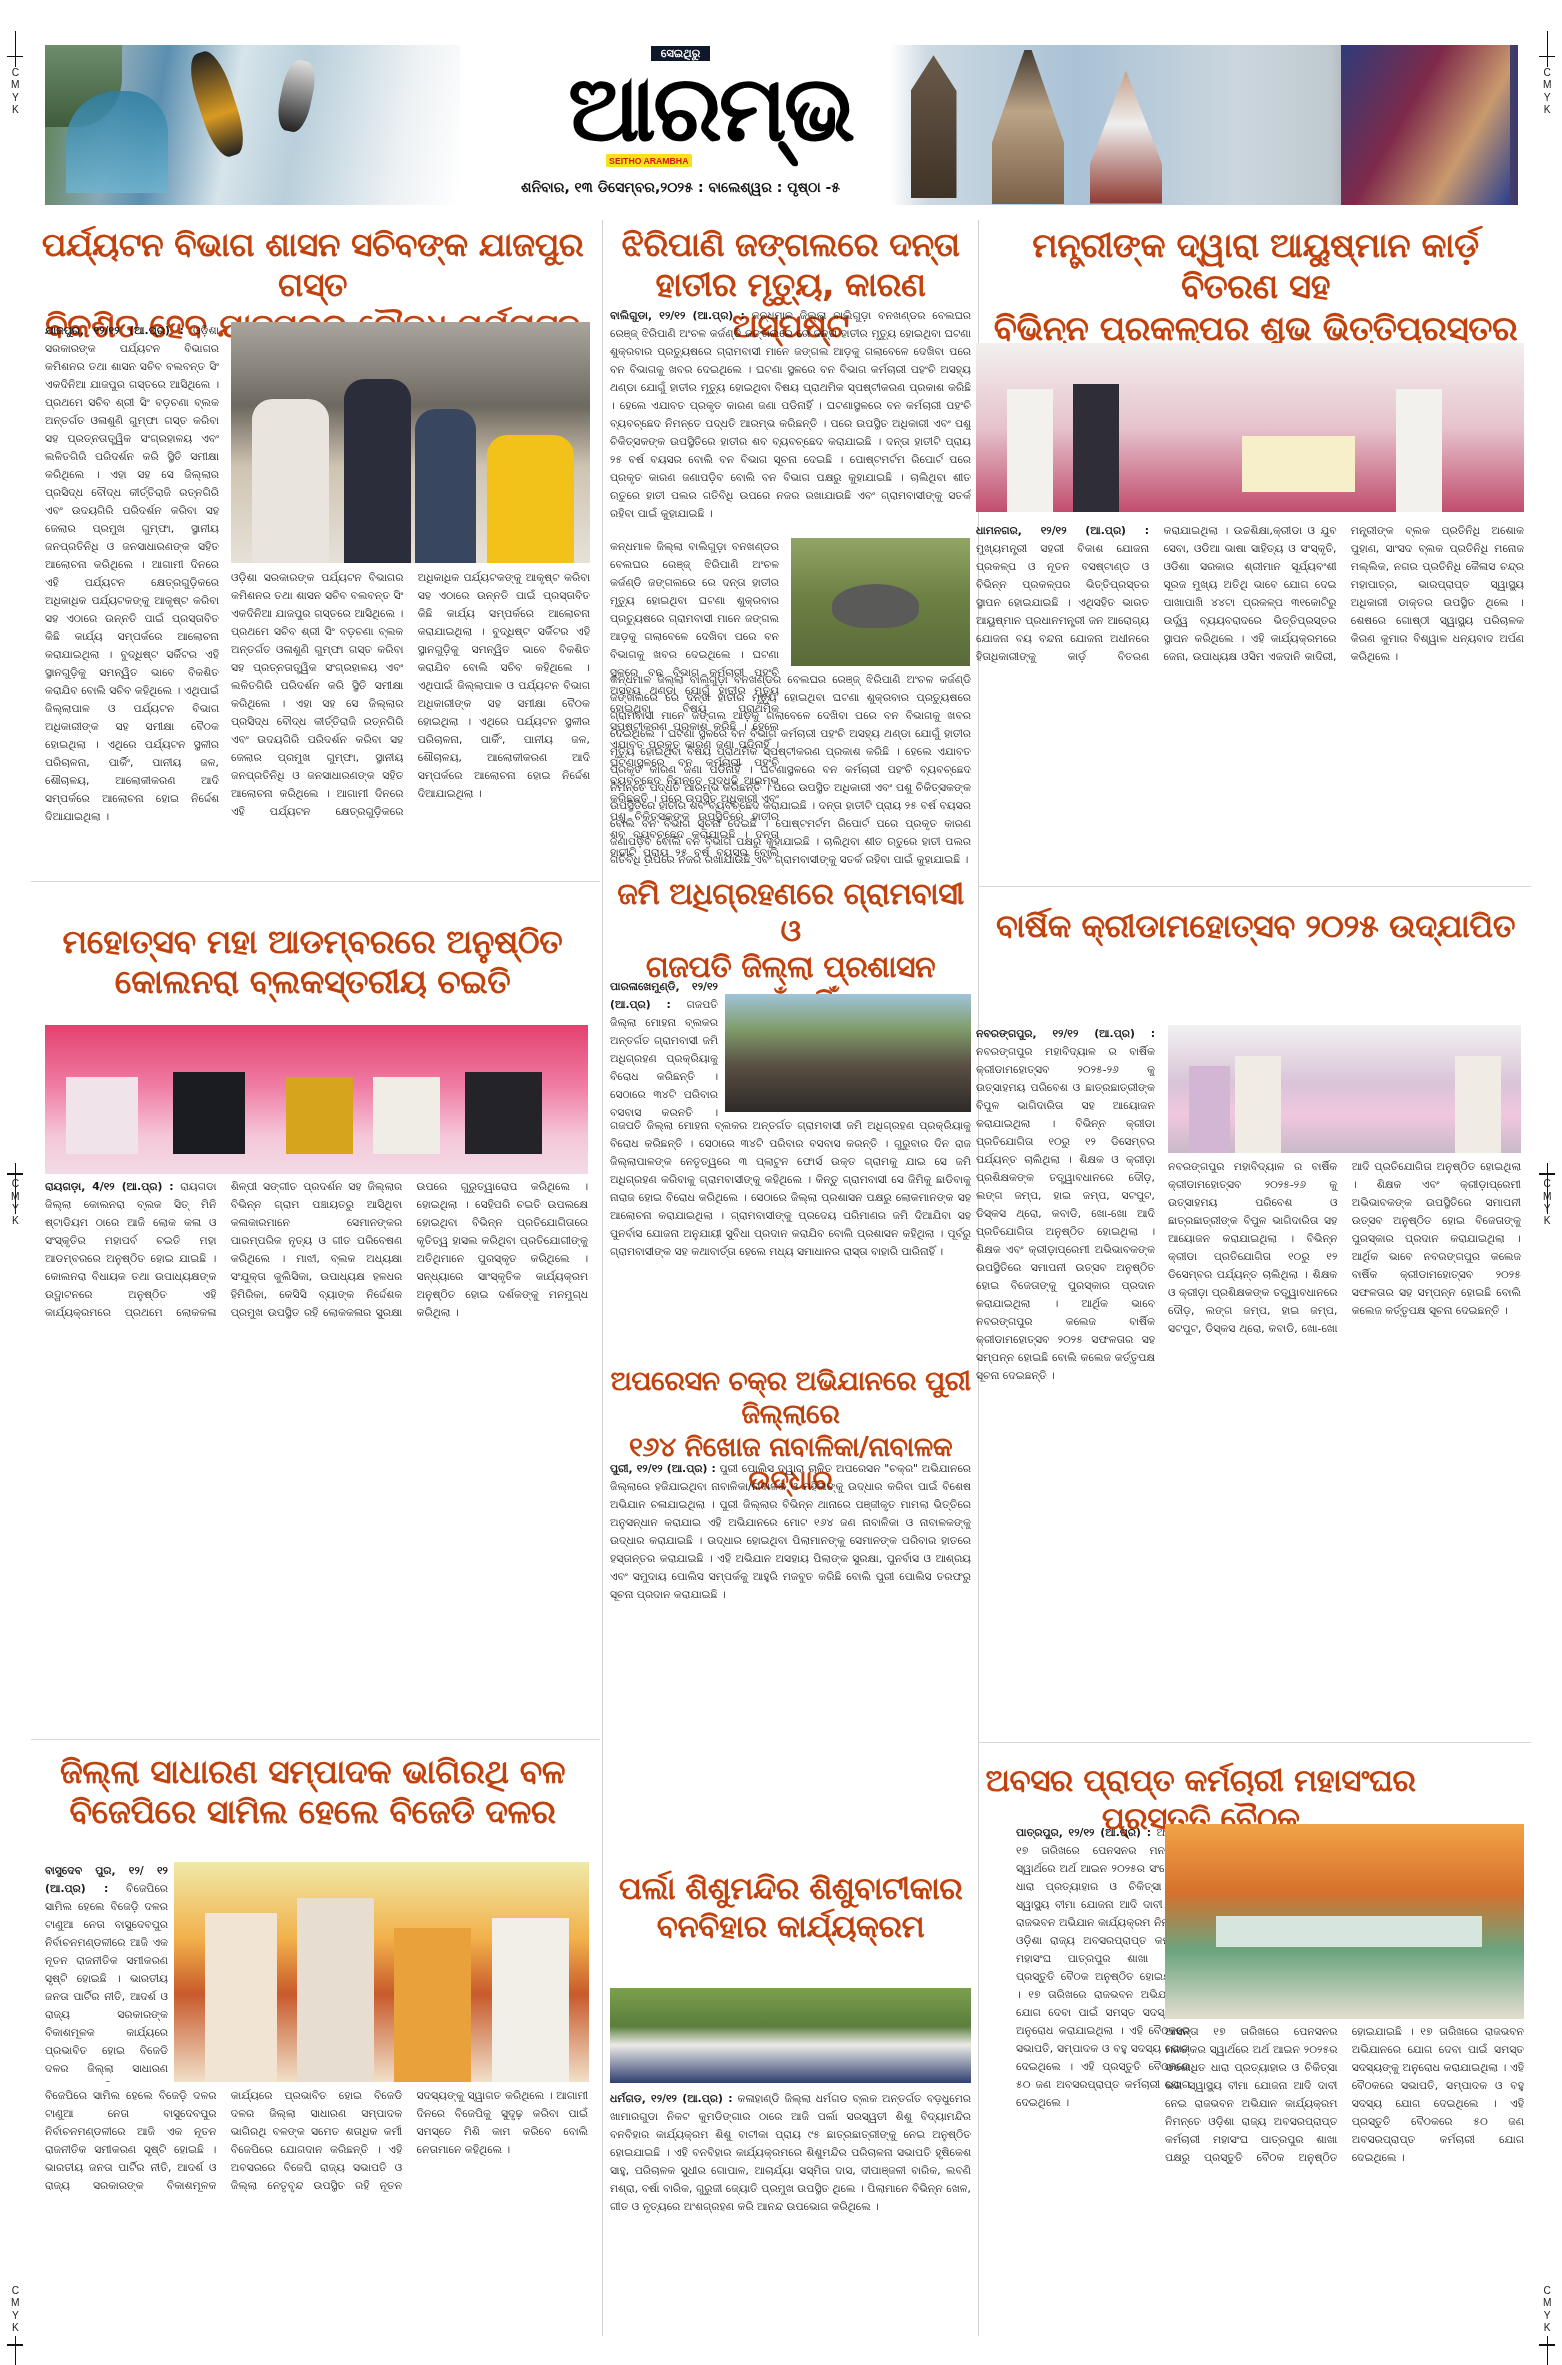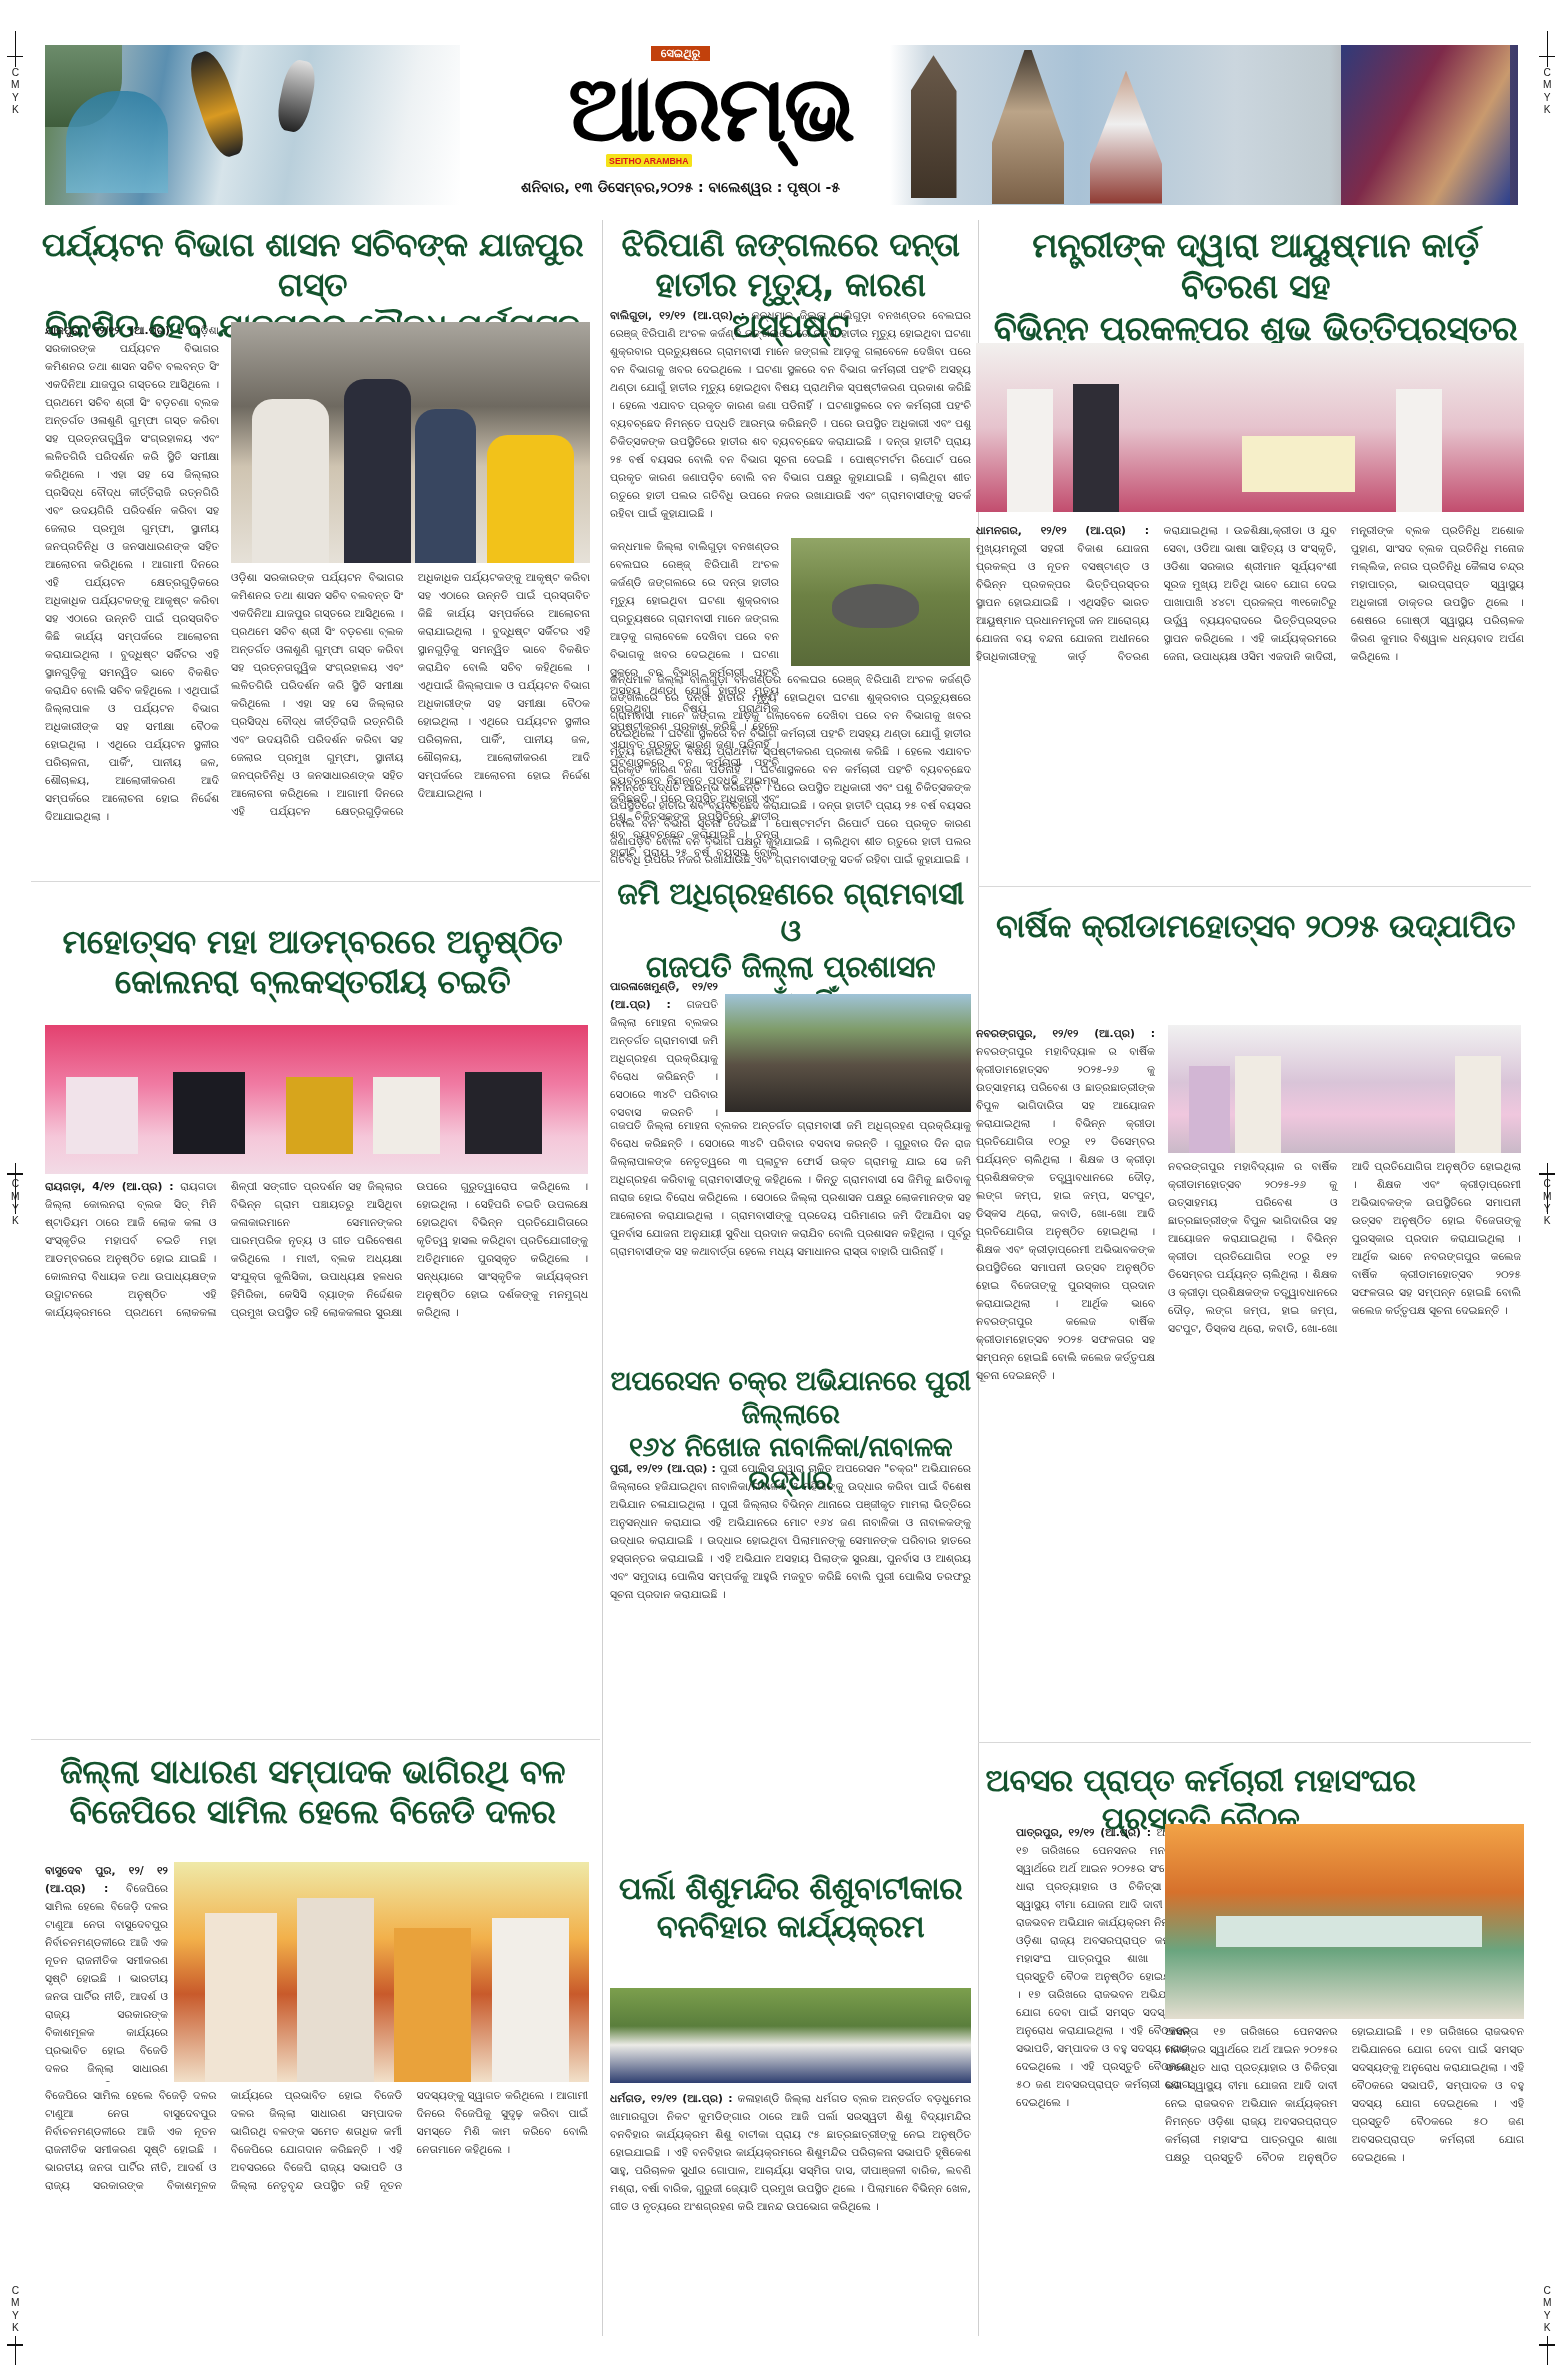--- a/index.html
+++ b/index.html
@@ -13,33 +13,33 @@
 
   .masthead { position: absolute; left: 45px; top: 45px; width: 1473px; height: 160px; }
   .mh-left-img { position: absolute; left: 0; top: 0; width: 415px; height: 160px;
     background: linear-gradient(100deg, #5b7d4a 0%, #89a9b8 18%, #5b8fb0 28%, #d7e4ea 45%, #b9cfdb 60%, #eef2f4 85%, #ffffff 100%); }
   .mh-left-img .sea { position: absolute; left: 20.5px; top: 46px; width: 102px; height: 102px; border-radius: 50% 40% 0 0; background: linear-gradient(180deg, #2e7ea3, #6fb4cf); opacity: .85; }
   .mh-left-img .hill { position: absolute; left: 0; top: 0; width: 77px; height: 82px; background: linear-gradient(180deg,#6c8c6b,#3f5d3c); border-radius: 0 0 60% 0; }
   .mh-left-img .bird1 { position: absolute; left: 154px; top: 5.1px; width: 36px; height: 108px; background: linear-gradient(180deg,#222 0%,#d99a22 60%,#222 100%); transform: rotate(-18deg); border-radius: 40%; }
   .mh-left-img .bird2 { position: absolute; left: 236px; top: 15.4px; width: 31px; height: 72px; background: linear-gradient(180deg,#e0e0e0,#222); transform: rotate(12deg); border-radius: 40%; }
 
   .mh-center { position: absolute; left: 441px; top: 0; width: 389px; height: 160px; text-align: center; }
-  .mh-sub { display: inline-block; background: #c2410c; color: #fff; font-size: 11.3px; font-weight: bold; padding: 1px 10.2px; margin-top: 1px; }
+  .mh-sub { display: inline-block; background: #0f172a; color: #fff; font-size: 11.3px; font-weight: bold; padding: 1px 10.2px; margin-top: 1px; }
   .mh-title { position: absolute; left: 82px; top: 15.4px; width: 225px; font-size: 91px; font-weight: bold; line-height: 97px; color: #000; letter-spacing: -3.1px; }
   .mh-tag { position: absolute; left: 120px; top: 109px; background: #f5e21a; color: #d8151b; font-family: "Liberation Sans", sans-serif; font-weight: bold; font-size: 8.7px; padding: 1.5px 3.1px; border-radius: 1.5px; }
   .mh-date { position: absolute; left: 0; top: 134px; width: 389px; font-size: 14px; font-weight: bold; text-align: center; }
 
   .mh-right-img { position: absolute; left: 845px; top: 0; width: 628px; height: 160px;
     background: linear-gradient(90deg, #ffffff 0%, #cdd9e2 6%, #a9c2d6 30%, #cbd6de 55%, #bfcad0 70%, #8a6f70 82%, #3c3a6b 100%); }
   .mh-right-img .t1 { position: absolute; left: 20.5px; top: 10.2px; width: 46px; height: 143px; background: linear-gradient(180deg,#6a5a4a,#3f3327); clip-path: polygon(50% 0, 100% 25%, 100% 100%, 0 100%, 0 25%); }
   .mh-right-img .t2 { position: absolute; left: 102px; top: 5.1px; width: 72px; height: 154px; background: linear-gradient(180deg,#463d33,#bba488 40%,#7a6047); clip-path: polygon(45% 0, 55% 0, 100% 60%, 100% 100%, 0 100%, 0 60%); }
   .mh-right-img .t3 { position: absolute; left: 200px; top: 25.6px; width: 72px; height: 133px; background: linear-gradient(180deg,#c7a18c,#efefef 40%,#8f3a32); clip-path: polygon(50% 0, 100% 70%, 100% 100%, 0 100%, 0 70%); }
   .mh-right-img .dancer { position: absolute; left: 451px; top: 0; width: 169px; height: 160px; background: linear-gradient(120deg,#2f3b7a,#7e2a4a 40%,#c99a6e 70%,#2b3f8e); }
 
-  .art-title { position: absolute; font-weight: bold; color: #14532d; text-align: center; line-height: 1.22; letter-spacing: -0.5px; }
+  .art-title { position: absolute; font-weight: bold; color: #c2410c; text-align: center; line-height: 1.22; letter-spacing: -0.5px; }
   .byline-body { position: absolute; font-size: 10.8px; line-height: 18px; text-align: justify; color: #1a1a1a; overflow: hidden; }
   .col-rule { position: absolute; width: 1px; background: #cfcfcf; }
   .photo { position: absolute; overflow: hidden; }
   .hr { position: absolute; height: 1px; background: #d8d8d8; }
 
   .ph-officials { background: linear-gradient(180deg,#a9a59d 0%,#6e6960 35%,#cfc4b1 60%,#e6e1d8 100%); }
   .ph-officials .p { position: absolute; bottom: 0; border-radius: 20.5px 20.5px 0 0; }
   .ph-elephant { background: linear-gradient(180deg,#91a566 0%,#6d8144 45%,#596a39 100%); }
   .ph-elephant .el { position: absolute; left: 41px; top: 46px; width: 87px; height: 44px; background: #5a5a58; border-radius: 50% 50% 40% 40%; }
   .ph-stage-pink { background: linear-gradient(180deg,#e3416f 0%,#f07ba3 40%,#f5c7d9 75%,#f2dbe6 100%); }

